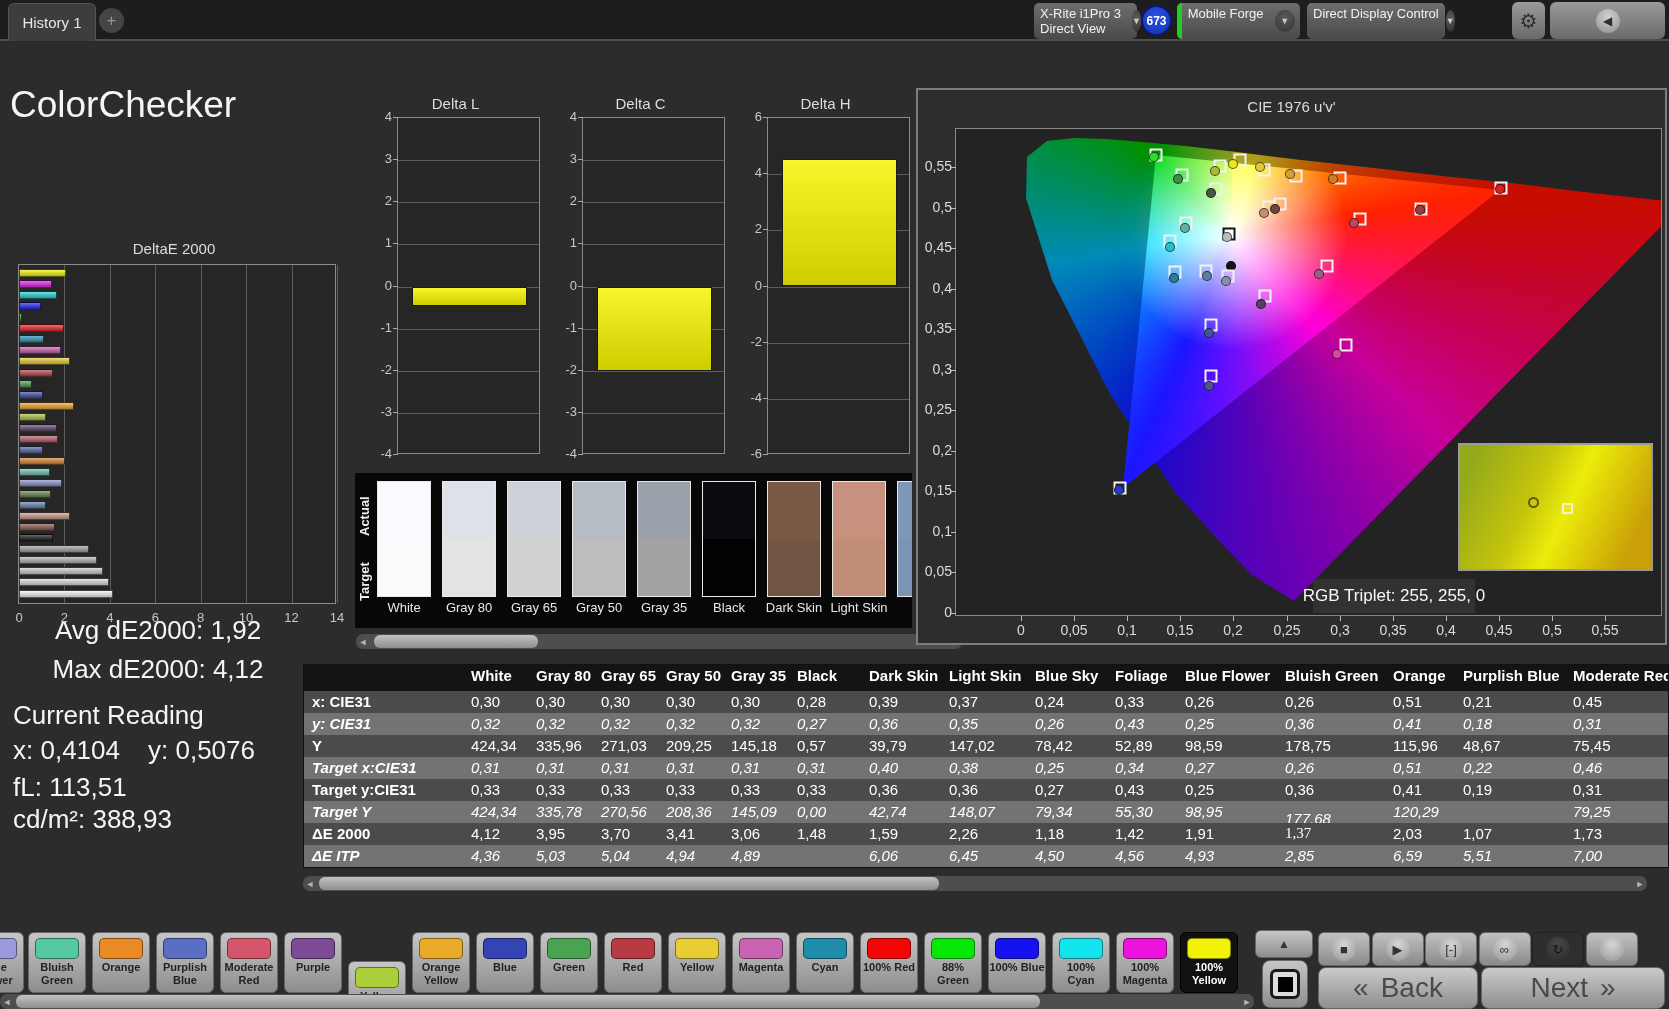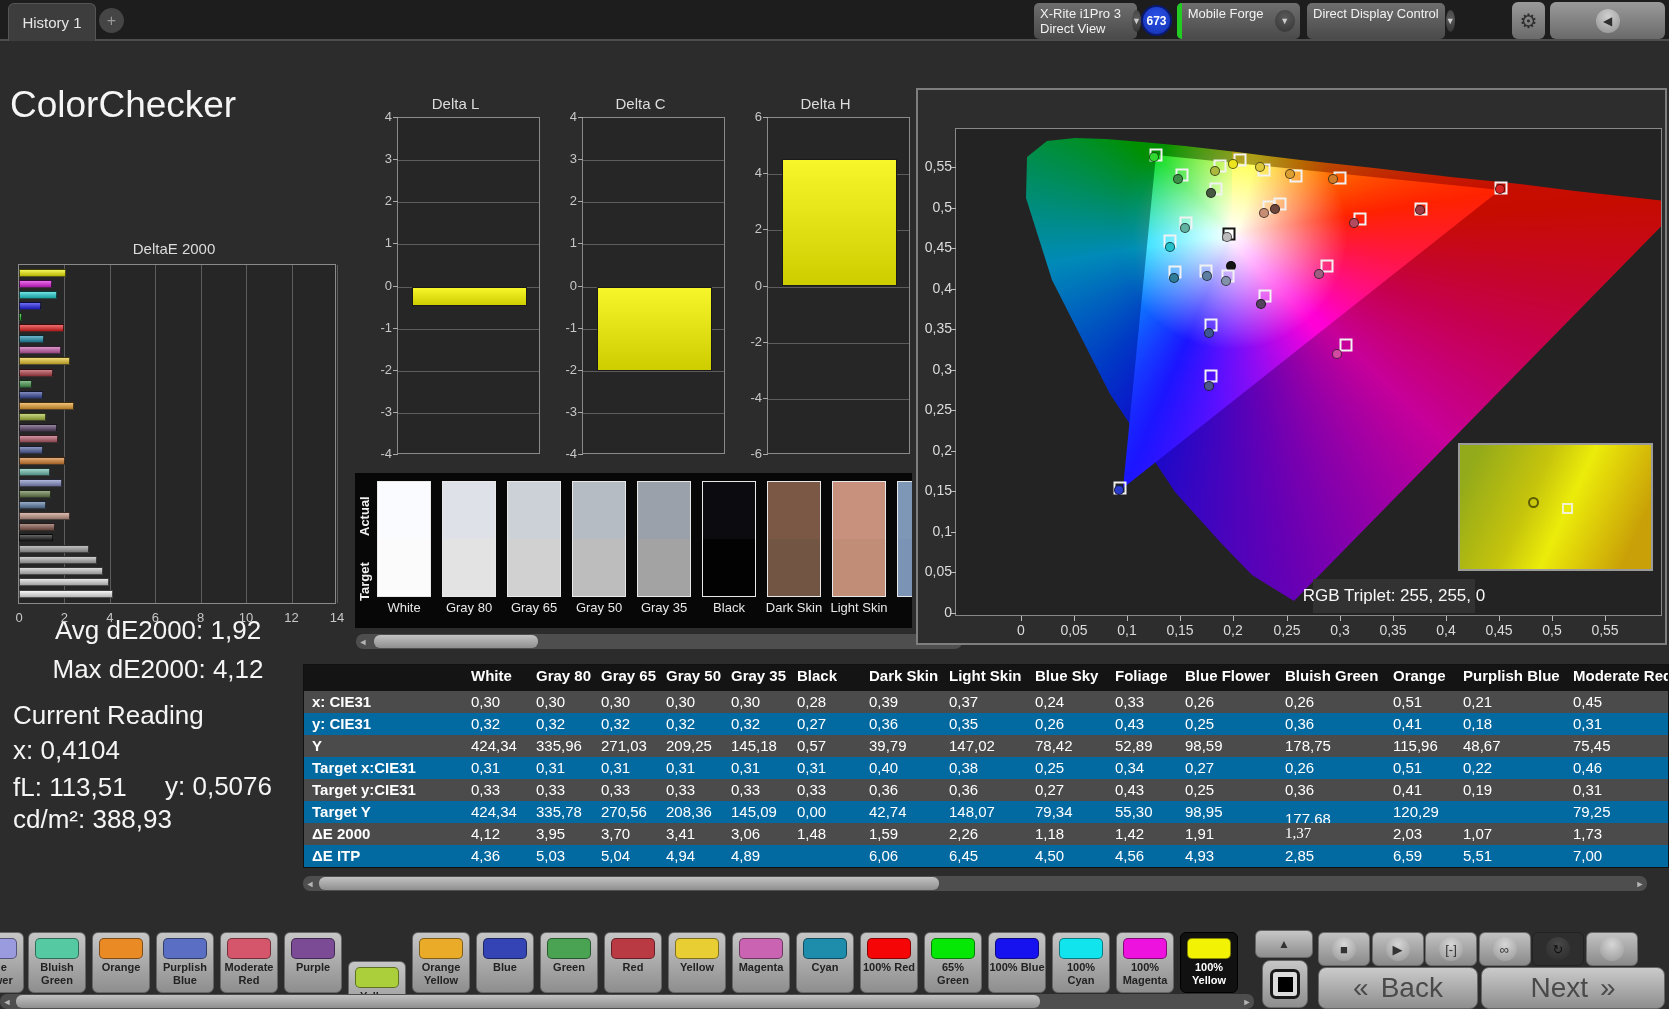--- a/index.html
+++ b/index.html
@@ -58,21 +58,21 @@
   .cie-tick { position:absolute; background:#bbb; }
   #inset { position:absolute; left:502px; top:314px; width:195px; height:128px; border:2px solid #9a9a9a;
     background:linear-gradient(115deg,#93aa1a 8%,#c6c40c 38%,#ecec0a 55%,#c9a007 88%); }
   #rgb-label { position:absolute; left:357px; top:450px; width:162px; height:34px; background:rgba(52,52,52,0.93);
     display:flex; align-items:center; justify-content:center; font-size:17px; color:#f8f8f8; white-space:nowrap; }
   
   #table { position:absolute; left:303px; top:664px; width:1366px; overflow:hidden; border:1px solid #111; }
   .trow { display:flex; height:22px; }
   .trow.head { height:26px; background:#141414; }
   .trow.dark { background:#4b4b4b; }
-  .trow.lite { background:#0369a1; }
+  .trow.lite { background:#737373;font-style:italic; }
   .tcell { flex:none; padding:2px 0 0 8px; font-size:15px; color:#fff; white-space:nowrap; overflow:hidden; }
   .tcell.lab, .head .tcell { font-weight:bold; }
   
   .cbtn { position:absolute; top:932px; width:58px; height:61px; border-radius:6px; background:linear-gradient(#c6c6c6,#8e8e8e); border:1px solid #666; }
   .cbtn .sw { position:absolute; left:6px; top:5px; right:6px; height:21px; border-radius:5px; border:1px solid rgba(0,0,0,0.45); }
   .cbtn .cl { position:absolute; top:28px; width:100%; text-align:center; font-size:11px; line-height:13px; color:#222; font-weight:bold; }
   .cbtn.sel { background:#111; border-color:#000; }
   .cbtn.sel .cl { color:#fff; }
   .tbtn { position:absolute; top:932px; width:52px; height:34px; background:linear-gradient(#c2c2c2,#8a8a8a); border:1px solid #6a6a6a; border-radius:6px; display:flex; align-items:center; justify-content:center; }
   .tbtn .circ { width:24px; height:24px; border-radius:50%; background:radial-gradient(circle at 50% 30%,#d6d6d6,#969696); display:flex; align-items:center; justify-content:center; font-size:13px; color:#333; }
@@ -116,21 +116,21 @@
   <div class="sq-btn" style="left:1550px; width:115px;">
       <span style="width:24px;height:24px;border-radius:50%;background:radial-gradient(circle at 50% 30%,#d0d0d0,#909090);display:flex;align-items:center;justify-content:center;font-size:12px;">◀</span>
     </div>
 </div>
 
 <div id="title">ColorChecker</div>
 <div class="stat" style="left:30px; top:615px; width:256px; text-align:center;">Avg dE2000: 1,92</div>
 <div class="stat" style="left:30px; top:654px; width:256px; text-align:center;">Max dE2000: 4,12</div>
 <div class="stat" style="left:13px; top:700px;">Current Reading</div>
 <div class="stat" style="left:13px; top:735px;">x: 0,4104</div>
-<div class="stat" style="left:165px; top:735px;margin-top:36px;">y: 0,5076</div>
+<div class="stat" style="left:148px; top:735px;">y: 0,5076</div>
 <div class="stat" style="left:13px; top:772px;">fL: 113,51</div>
 <div class="stat" style="left:13px; top:804px;">cd/m²: 388,93</div>
 
 <div class="abs" id="de-panel" style="left:8px; top:238px; width:332px; height:400px;">
   <div class="ctitle" style="top:2px;">DeltaE 2000</div>
   <div class="plot" style="left:10px; top:26px; width:318px; height:340px;" id="de-plot">
       <div class="gridv" style="left: 45.4px;"></div>
       <div class="gridv" style="left: 90.9px;"></div>
       <div class="gridv" style="left: 136.3px;"></div>
       <div class="gridv" style="left: 181.7px;"></div>
@@ -319,20 +319,21 @@
       <div class="patch-lab" style="left: 542px;">Blue</div>
     </div>
 </div>
 <div class="sbar" style="left:356px; top:634px; width:606px;">
   <div class="sb-arrow" style="left:0;">◄</div>
   <div class="sb-thumb" style="left:18px; width:164px;"></div>
   <div class="sb-arrow" style="right:0;">►</div>
 </div>
 
 <div id="cie">
+  <div class="ctitle" style="top:8px;">CIE 1976 u'v'</div>
   <div id="cie-plot">
     <div class="shoe dim"></div>
     <div class="shoe gamut"></div>
     <div id="cie-markers">
         <div class="tmark" style="left: 200px; top: 26px;"></div>
         <div class="mmark" style="left: 198px; top: 28px; background: rgb(48, 216, 48);"></div>
         <div class="tmark" style="left: 264px; top: 37px;"></div>
         <div class="mmark" style="left: 259px; top: 42px; background: rgb(170, 184, 60);"></div>
         <div class="tmark" style="left: 284px; top: 31px;"></div>
         <div class="mmark" style="left: 277px; top: 35px; background: rgb(236, 228, 28);"></div>
@@ -668,21 +669,21 @@
     <div class="cbtn" style="left: 796px;">
       <div class="sw" style="background: rgb(30, 140, 171);"></div>
       <div class="cl">Cyan</div>
     </div>
     <div class="cbtn" style="left: 860px;">
       <div class="sw" style="background: rgb(245, 5, 5);"></div>
       <div class="cl">100% Red</div>
     </div>
     <div class="cbtn" style="left: 924px;">
       <div class="sw" style="background: rgb(5, 232, 5);"></div>
-      <div class="cl">65% Green</div>
+      <div class="cl">88% Green</div>
     </div>
     <div class="cbtn" style="left: 988px;">
       <div class="sw" style="background: rgb(21, 18, 239);"></div>
       <div class="cl">100% Blue</div>
     </div>
     <div class="cbtn" style="left: 1052px;">
       <div class="sw" style="background: rgb(18, 228, 238);"></div>
       <div class="cl">100% Cyan</div>
     </div>
     <div class="cbtn" style="left: 1116px;">

